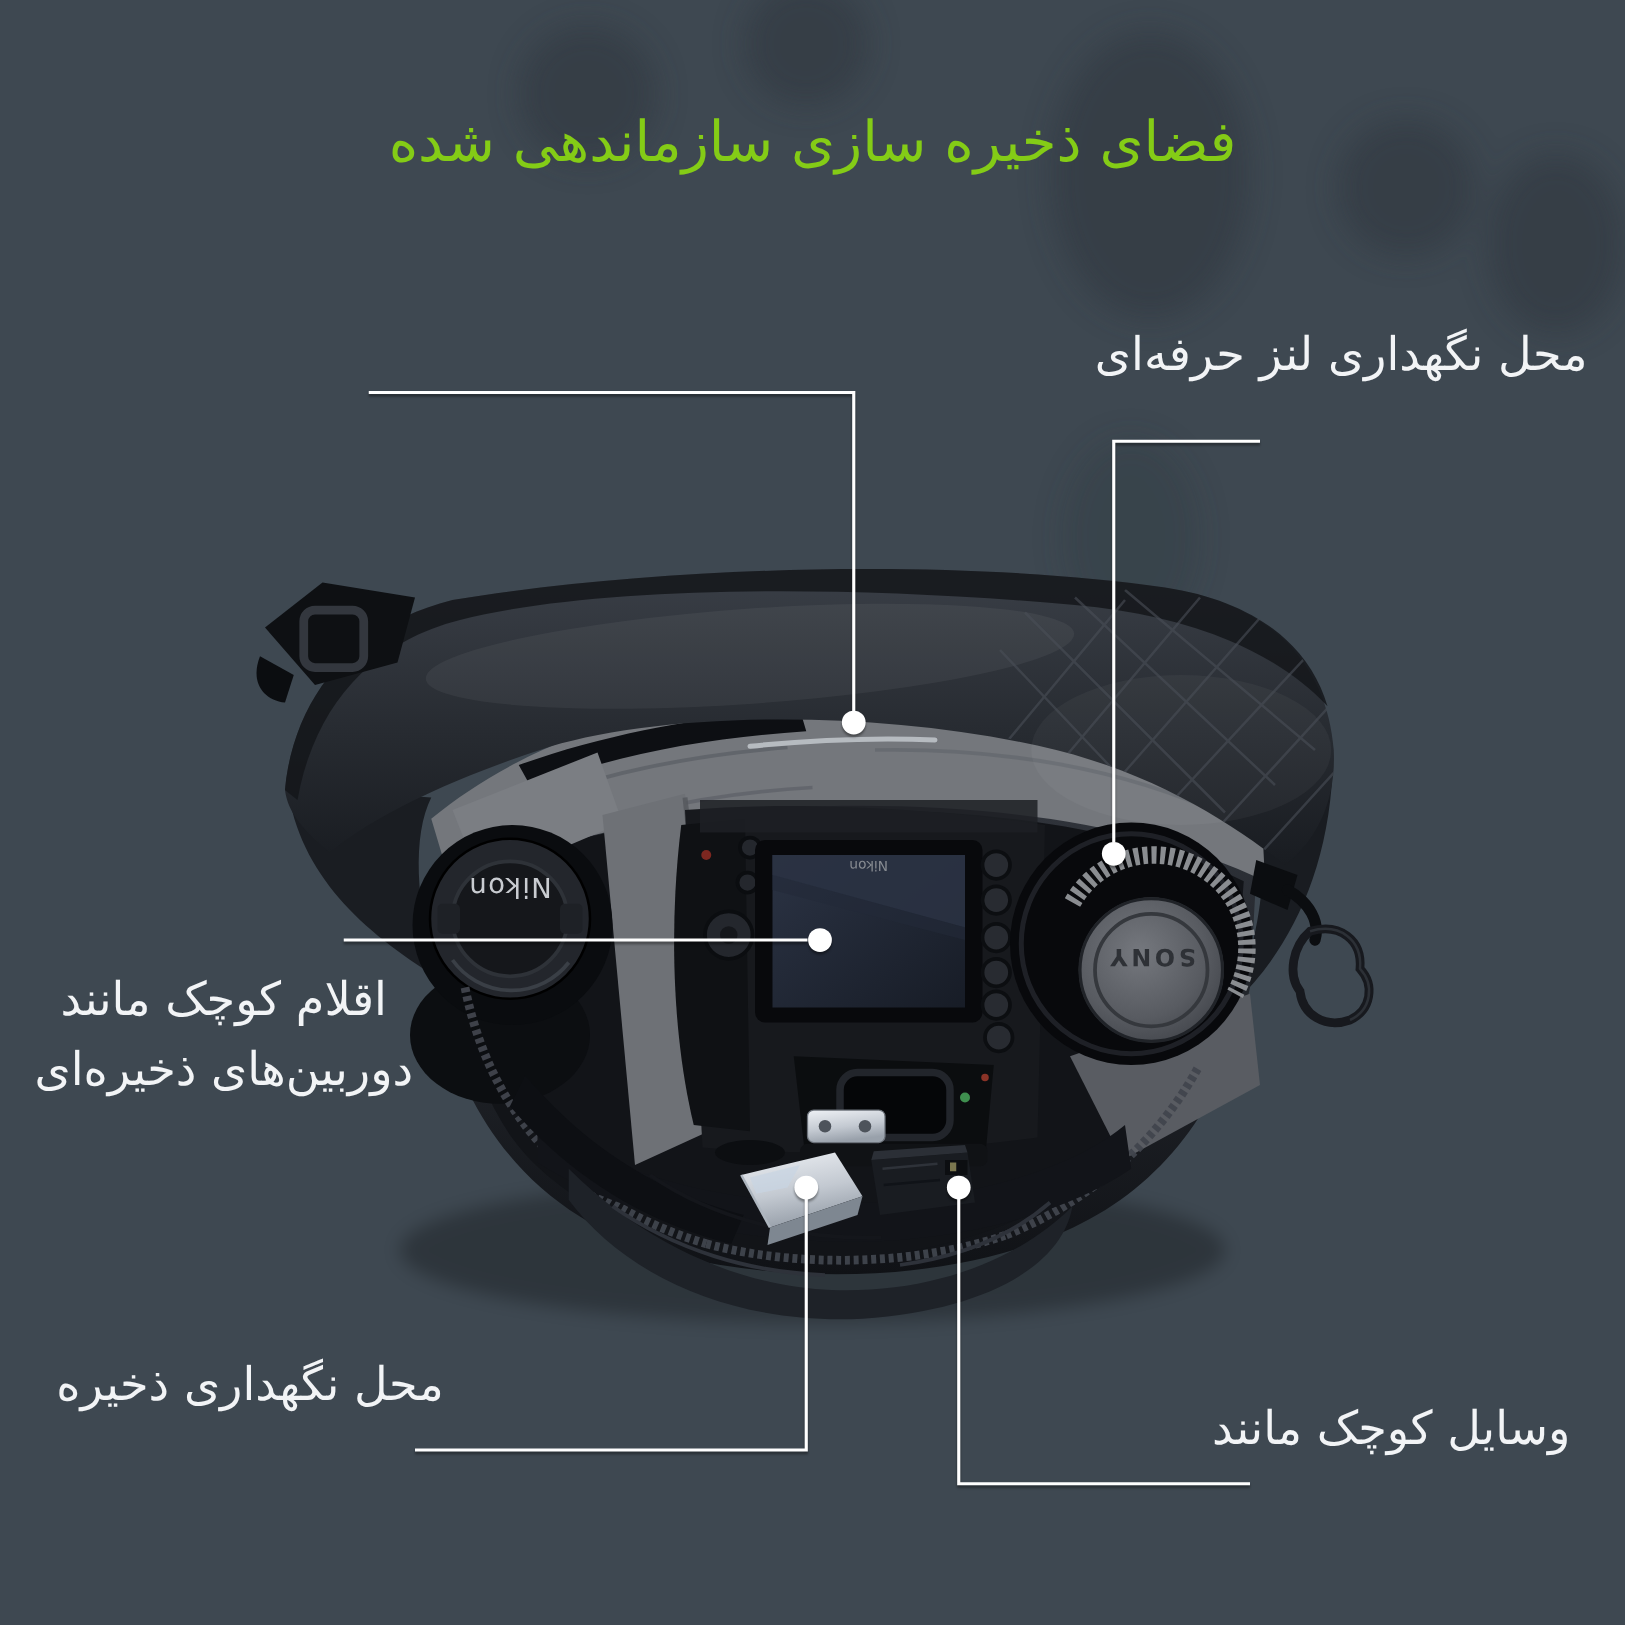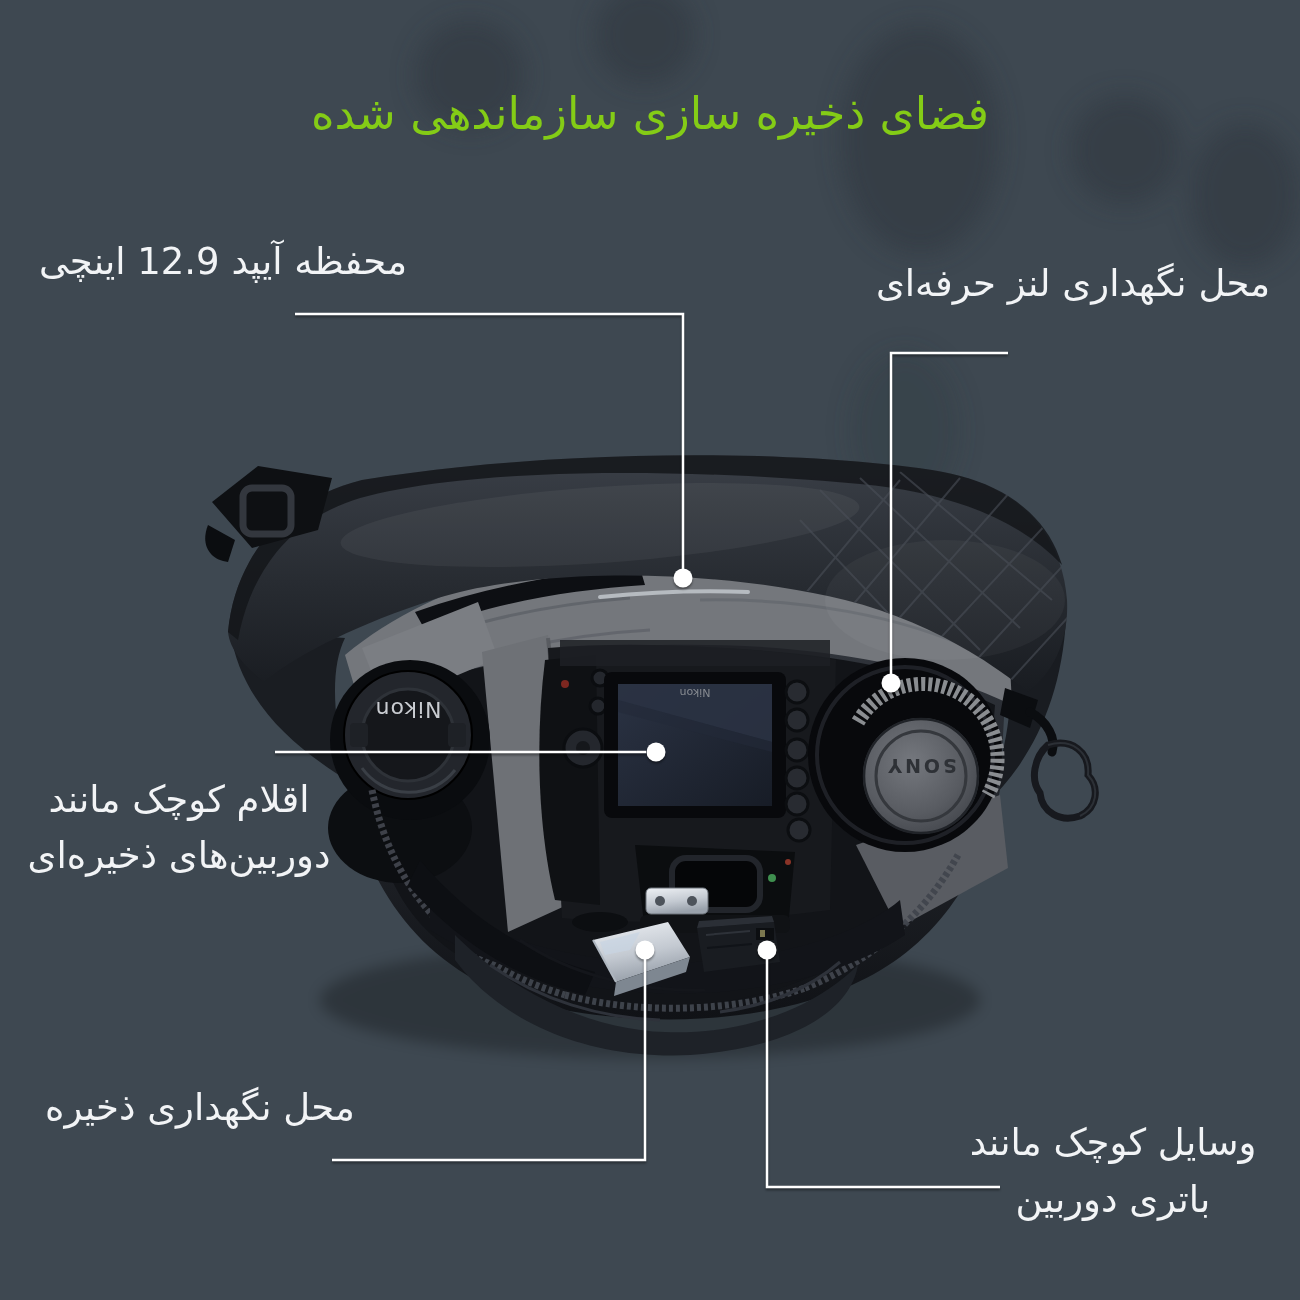--- a/index.html
+++ b/index.html
@@ -229,29 +229,27 @@
         <circle cx="891" cy="683" r="9.5"></circle>
         <circle cx="656" cy="752" r="9.5"></circle>
         <circle cx="645" cy="950" r="9.5"></circle>
         <circle cx="767" cy="950" r="9.5"></circle>
       </g>
     </g>
   </svg>
 
   <div class="title">فضای ذخیره سازی سازماندهی شده</div>
 
-  <div class="label lbl-ipad">محفظه آیپد 12.9 اینچی</div>
 
   <div class="label lbl-lens">محل نگهداری لنز حرفه‌ای</div>
 
   <div class="label lbl-camera">
     <div>اقلام کوچک مانند</div>
     <div>دوربین‌های ذخیره‌ای</div>
   </div>
 
   <div class="label lbl-charger">محل نگهداری ذخیره</div>
 
   <div class="label lbl-small">
     <div>وسایل کوچک مانند</div>
-    <div>باتری دوربین</div>
   </div>
 
 </div>
 
 </body></html>

